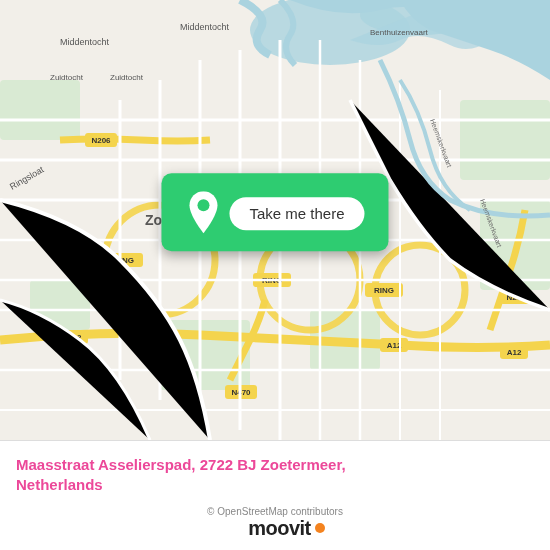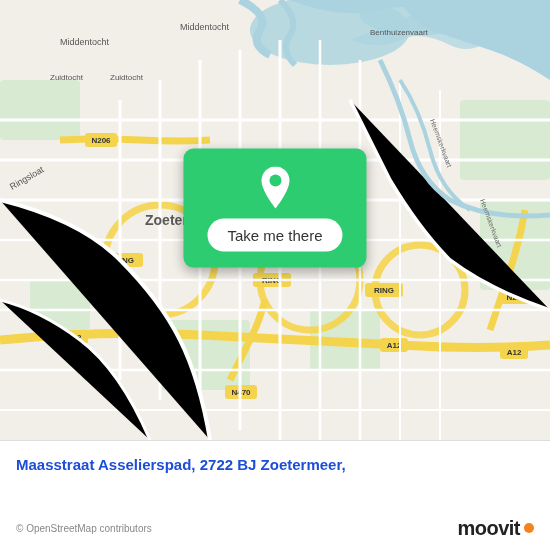--- a/index.html
+++ b/index.html
@@ -35,21 +35,21 @@
       flex-direction: column;
       align-items: center;
       gap: 0;
     }
 
     #green-card {
       background-color: #2ecc71;
       border-radius: 10px;
       padding: 18px 24px 16px 24px;
       display: flex;
-      flex-direction: column;
+      flex-direction: row;
       align-items: center;
       gap: 8px;
       box-shadow: 0 4px 12px rgba(0,0,0,0.3);
       cursor: pointer;
     }
 
     #pin-icon {
       width: 36px;
       height: 44px;
     }
@@ -74,28 +74,29 @@
       padding: 14px 16px 10px 16px;
       display: flex;
       flex-direction: column;
       justify-content: space-between;
       border-top: 1px solid #ddd;
     }
 
     #address-line {
       font-size: 15px;
       font-weight: 600;
-      color: #1d4ed8;
+      color: #ec4899;
       line-height: 1.3;
     }
 
     #moovit-footer {
       display: flex;
       align-items: center;
       justify-content: space-between;
+      flex-direction: column;
     }
 
     #copyright-text {
       font-size: 10px;
       color: #888;
     }
 
     #moovit-logo {
       display: flex;
       align-items: center;
@@ -224,20 +225,21 @@
         <circle cx="18" cy="14" r="6" fill="#2ecc71"></circle>
       </svg>
       <button id="take-me-there-btn">Take me there</button>
     </div>
   </div>
 </div>
 
 <div id="info-bar">
   <div id="address-line">
     <span>Maasstraat Asselierspad, 2722 BJ Zoetermeer,</span><br>
+    <span>Netherlands</span>
   </div>
   <div id="moovit-footer">
     <span id="copyright-text">© OpenStreetMap contributors</span>
     <div id="moovit-logo">
       <span id="moovit-text">moovit</span>
       <span class="moovit-dot"></span>
     </div>
   </div>
 </div>
 

